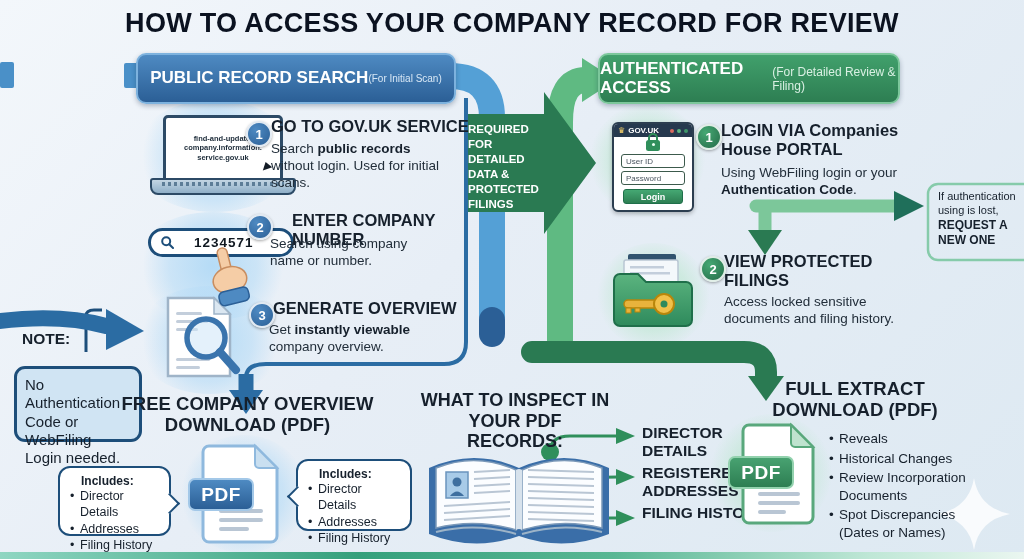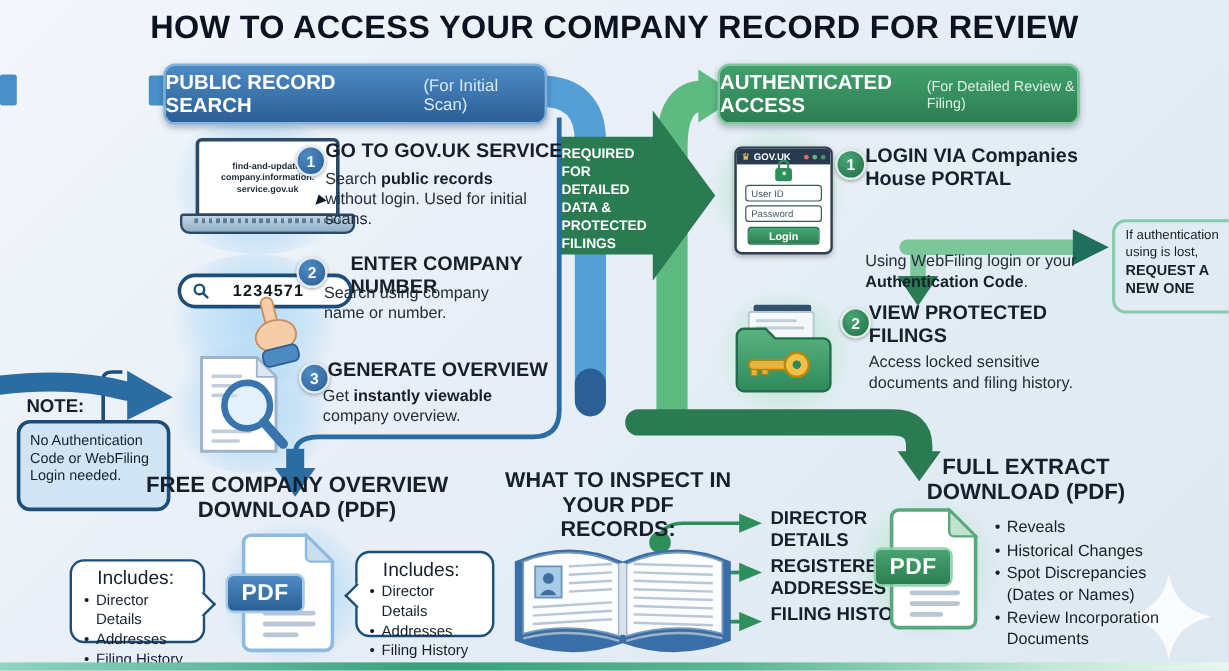--- a/index.html
+++ b/index.html
@@ -10,21 +10,21 @@
   .page-title{top:8px;left:0;width:100%;text-align:center;font-size:27px;font-weight:800;
     letter-spacing:.3px;color:#0b1220;}
   
   .col-header{border-radius:10px;display:flex;align-items:center;
     justify-content:center;box-shadow:0 2px 5px rgba(20,40,70,.3);z-index:3;}
   .col-header.blue{left:136px;top:53px;width:316px;height:47px;
     background:linear-gradient(180deg,#4e8ac2,#2b5f96);border:2px solid #7db2de;}
   .col-header.green{left:598px;top:53px;width:298px;height:47px;
     background:linear-gradient(180deg,#41a06c,#2d7e52);border:2px solid #7cc79b;}
   .col-header .h1{font-size:17px;font-weight:800;color:#fff;line-height:1.1;}
-  .col-header.blue .h2{font-size:14px;color:#d8e8f6;}
+  .col-header.blue .h2{font-size:10px;color:#d8e8f6;}
   .col-header.green .h2{font-size:12px;color:#d9f0e3;}
   
   .glow{position:absolute;border-radius:50%;z-index:1;}
   .glow.b{background:radial-gradient(circle,rgba(178,218,246,.95) 0%,rgba(178,218,246,.55) 45%,rgba(178,218,246,0) 72%);}
   .glow.g{background:radial-gradient(circle,rgba(185,231,204,.95) 0%,rgba(185,231,204,.5) 45%,rgba(185,231,204,0) 72%);}
   .connectors{position:absolute;left:0;top:0;z-index:2;}
   .content{z-index:3;}
   
   .badge{position:absolute;width:22px;height:22px;border-radius:50%;color:#fff;font-weight:800;
     font-size:13px;display:flex;align-items:center;justify-content:center;z-index:3;
@@ -44,23 +44,23 @@
   .laptop-base{left:150px;top:178px;width:142px;height:13px;border-radius:3px 3px 8px 8px;
     background:linear-gradient(180deg,#c3d5e3,#8fafc8);border:2px solid #2c4a66;z-index:3;}
   .laptop-base .keys{height:4px;margin:2px 10px 0 10px;
     background:repeating-linear-gradient(90deg,#5d7d97 0 3px,transparent 3px 6px);}
   
   .search-pill{left:148px;top:228px;width:146px;height:29px;background:#fff;border:3px solid #1d4e7a;
     border-radius:17px;display:flex;align-items:center;gap:20px;padding:0 10px;box-sizing:border-box;z-index:3;}
   .search-pill .val{font-size:13.5px;font-weight:800;letter-spacing:1px;color:#101820;}
   
   .note-label{left:22px;top:330px;font-size:15.5px;font-weight:800;z-index:3;}
-  .note-box{left:14px;top:350px;width:128px;height:76px;background:rgba(206,227,242,.93);
+  .note-box{left:14px;top:366px;width:128px;height:76px;background:rgba(206,227,242,.93);
     border:3px solid #1d4e7a;border-radius:11px;padding:7px 8px;box-sizing:border-box;
-    font-size:12px;line-height:1.22;z-index:3;}
+    font-size:15px;line-height:1.22;z-index:3;}
   
   .req-label{left:468px;top:122px;width:82px;color:#fff;font-size:11.5px;font-weight:800;
     line-height:1.3;z-index:3;}
   
   .win{left:612px;top:122px;width:78px;height:86px;background:#fff;border:2px solid #2c3e50;
     border-radius:6px;z-index:3;box-shadow:0 2px 4px rgba(0,0,0,.25);overflow:hidden;}
   .win-bar{height:13px;background:#26394e;display:flex;align-items:center;padding:0 4px;gap:3px;}
   .win-bar .crown{color:#ffd86b;font-size:8px;line-height:1;}
   .win-bar .wt{color:#fff;font-size:8px;font-weight:800;flex:1;}
   .dot{width:4px;height:4px;border-radius:50%;display:inline-block;}
@@ -79,21 +79,21 @@
   
   .b-heading{position:absolute;font-size:18.5px;font-weight:800;text-align:center;line-height:1.15;z-index:3;}
   
   .pdf-label{position:absolute;display:flex;align-items:center;justify-content:center;
     color:#fff;font-weight:800;font-size:19px;border-radius:7px;z-index:4;letter-spacing:.5px;}
   .pdf-label.blue{background:linear-gradient(180deg,#4e8ac2,#2b5f96);border:2.5px solid #a3c8e8;}
   .pdf-label.green{background:linear-gradient(180deg,#48a271,#2d7e52);border:2.5px solid #93d2ae;}
   
   .bubble{position:absolute;background:#fff;border:2.5px solid #1d4e7a;border-radius:12px;
     padding:6px 9px;box-sizing:border-box;z-index:3;}
-  .bubble .bt{font-size:16px;font-weight:400;padding-left:12px;}
+  .bubble .bt{font-size:12px;font-weight:700;padding-left:12px;}
   .bubble .bi{font-size:12.5px;line-height:1.3;padding-left:11px;position:relative;}
   .bubble .bi::before{content:"\2022";position:absolute;left:1px;}
   .bubble .ptr{position:absolute;width:13px;height:13px;background:#fff;transform:rotate(45deg);}
   .bubble .ptr.r{right:-8px;top:28px;border-right:2.5px solid #1d4e7a;border-top:2.5px solid #1d4e7a;}
   .bubble .ptr.l{left:-8px;top:28px;border-left:2.5px solid #1d4e7a;border-bottom:2.5px solid #1d4e7a;}
   
   .callout{position:absolute;left:642px;width:125px;font-size:15.5px;font-weight:800;line-height:1.15;z-index:3;}
   
   .fx-bullets{left:828px;top:430px;width:140px;font-size:13.5px;line-height:1.3;z-index:3;}
   .fx-bullets .bi{padding-left:11px;position:relative;margin-bottom:2px;}
@@ -235,21 +235,21 @@
       <span class="dot" style="background:#3e9568;"></span>
     </div>
     <div class="lock"></div>
     <div class="fld">User ID</div>
     <div class="fld">Password</div>
     <div class="login-btn">Login</div>
   </div>
 
   <div class="badge green" style="left:696px;top:124px;">1</div>
   <div class="step-heading" style="left:721px;top:121px;width:185px;">LOGIN VIA Companies House PORTAL</div>
-  <div class="step-desc" style="left:721px;top:165px;width:190px;margin-top:45px;">
+  <div class="step-desc" style="left:721px;top:165px;width:190px;">
     <span>Using WebFiling login or your </span><b>Authentication Code</b><span>.</span>
   </div>
 
   <div class="abs req-note">
     <span>If authentication using is lost, </span><b>REQUEST A NEW ONE</b>
   </div>
 
   <svg class="abs" style="left:608px;top:252px;z-index:3;" width="92" height="80" viewBox="0 0 92 80">
     <defs>
       <linearGradient id="gFolder" x1="0" y1="0" x2="0" y2="1">
@@ -352,18 +352,18 @@
     <path d="M53 3 l22 22 h-18 a4 4 0 0 1 -4 -4 z" fill="#bfe3cf" stroke="#59a87c" stroke-width="2"></path>
     <rect x="20" y="70" width="42" height="4" rx="2" fill="#b9c6d4"></rect>
     <rect x="20" y="79" width="42" height="4" rx="2" fill="#b9c6d4"></rect>
     <rect x="20" y="88" width="28" height="4" rx="2" fill="#b9c6d4"></rect>
   </svg>
   <div class="pdf-label green" style="left:728px;top:456px;width:62px;height:29px;">PDF</div>
 
   <div class="abs fx-bullets">
     <div class="bi">Reveals</div>
     <div class="bi">Historical Changes</div>
+    <div class="bi">Review Incorporation Documents</div>
     <div class="bi">Spot Discrepancies (Dates or Names)</div>
-    <div class="bi">Review Incorporation Documents</div>
   </div>
 
   <div class="abs bottom-strip"></div>
 </div>
 
 </body></html>

